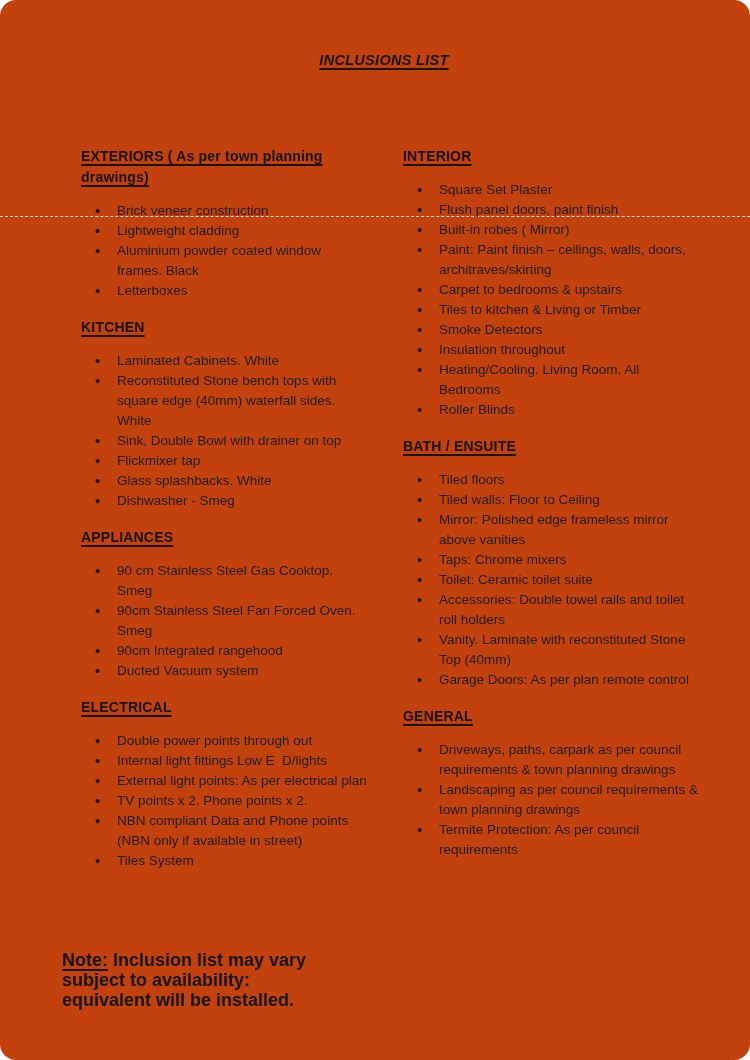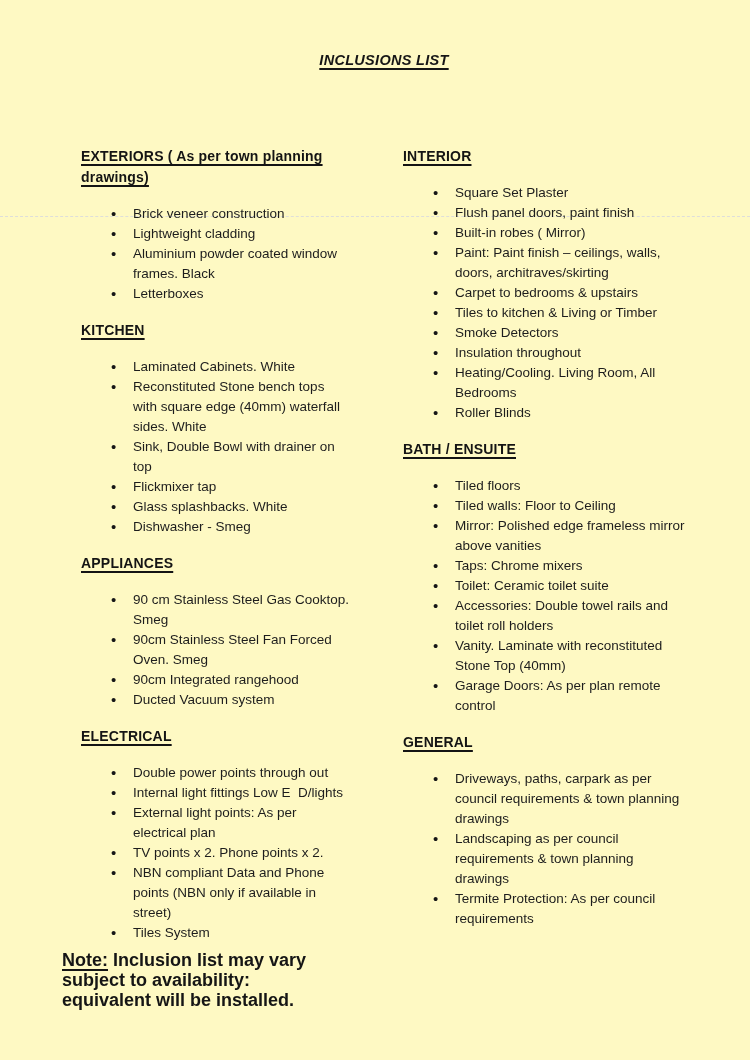--- a/index.html
+++ b/index.html
@@ -4,24 +4,25 @@
 <style>
   html, body {
     margin: 0;
     padding: 0;
     background: #ffffff;
   }
   .page {
     position: relative;
     width: 750px;
     height: 1060px;
-    background: #fef9c3;
+    background: #c2410c;
     font-family: "Liberation Sans", sans-serif;
     color: #1b1b1b;
     overflow: hidden;
+    border-radius: 16px;
   }
   .doc-title {
     position: absolute;
     top: 52px;
     left: 0;
     right: 0;
     padding-left: 18px;
     text-align: center;
     font-size: 14.5px;
     font-weight: bold;
@@ -52,21 +53,21 @@
     letter-spacing: 0.2px;
     color: #141414;
     line-height: 21px;
     margin-bottom: 13px;
     text-decoration: underline;
     text-underline-offset: 3px;
     text-decoration-thickness: 1.5px;
     margin-left: 11px;
   }
   ul.items {
-    margin: 16px;
+    margin: 0;
     padding: 0 0 0 47px;
     list-style: none;
   }
   ul.items li {
     position: relative;
     font-size: 13.5px;
     line-height: 20px;
     color: #1d1d1d;
   }
   ul.items li::before {

